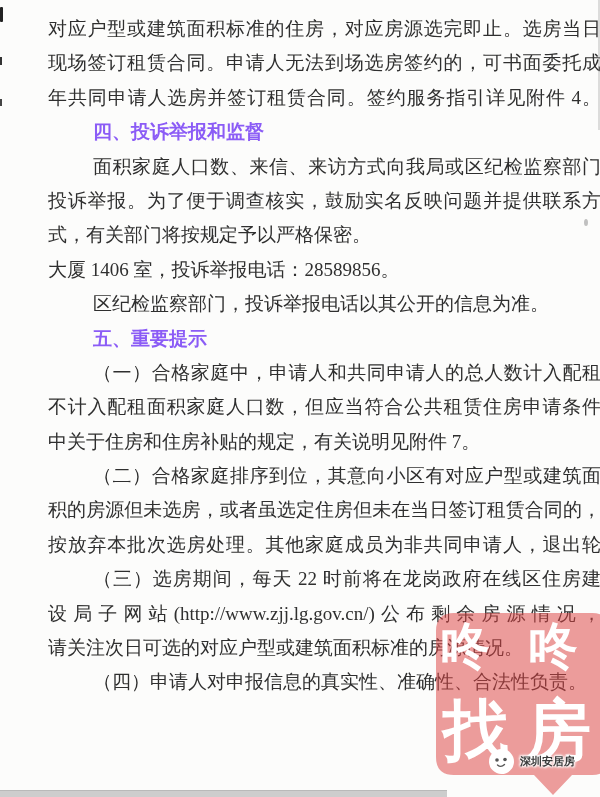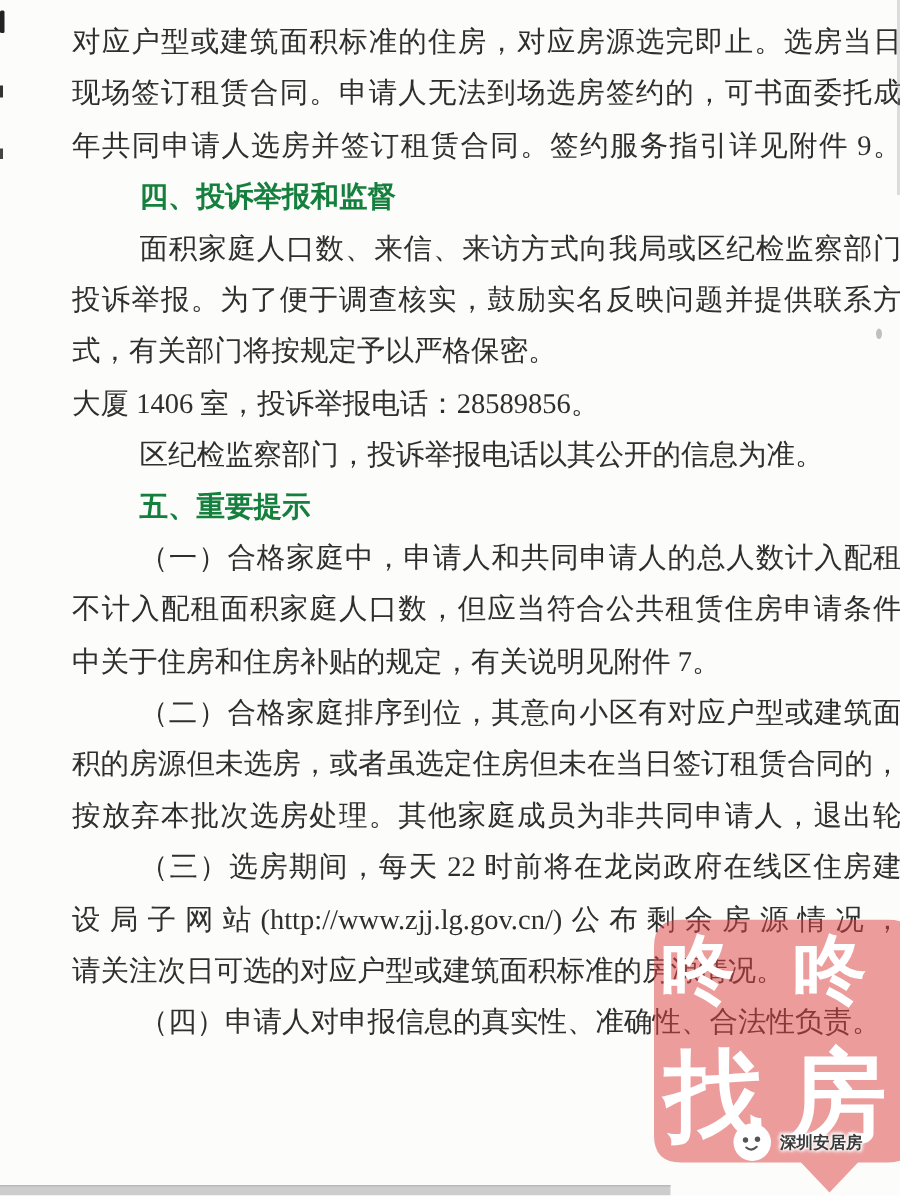--- a/index.html
+++ b/index.html
@@ -14,21 +14,21 @@
     position:absolute;left:48px;top:0;width:553px;
     padding-top:12px;
     color:#2f2f2f;
     font-size:19px;
     line-height:34.4px;
   }
   .line{height:34.4px;overflow:hidden;white-space:normal;}
   .line.fill{text-align:justify;text-align-last:justify;}
   .line.indent{padding-left:45px;}
   .line.bold{
-    font-weight:bold;color:#15803d;
+    font-weight:bold;color:#8b5cf6;
     font-family:"Liberation Sans","DejaVu Sans",sans-serif;
   }
   
   .wm{position:absolute;left:436px;top:613px;z-index:5;}
   .wm text{
     font-family:"Liberation Sans","DejaVu Sans",sans-serif;
     font-weight:900;
   }
   
   .brand{
@@ -54,21 +54,21 @@
   .mark-e{left:584px;top:219px;width:4px;height:7px;background:rgba(120,120,120,0.45);border-radius:50%;}
 </style>
 </head>
 <body>
 
 <div class="page">
 
   <div class="doc">
       <div class="line fill">对应户型或建筑面积标准的住房，对应房源选完即止。选房当日</div>
       <div class="line fill">现场签订租赁合同。申请人无法到场选房签约的，可书面委托成</div>
-      <div class="line fill">年共同申请人选房并签订租赁合同。签约服务指引详见附件 9。</div>
+      <div class="line fill">年共同申请人选房并签订租赁合同。签约服务指引详见附件 4。</div>
       <div class="line indent bold">四、投诉举报和监督</div>
       <div class="line indent fill">面积家庭人口数、来信、来访方式向我局或区纪检监察部门</div>
       <div class="line fill">投诉举报。为了便于调查核实，鼓励实名反映问题并提供联系方</div>
       <div class="line">式，有关部门将按规定予以严格保密。</div>
       <div class="line">大厦 1406 室，投诉举报电话：28589856。</div>
       <div class="line indent">区纪检监察部门，投诉举报电话以其公开的信息为准。</div>
       <div class="line indent bold">五、重要提示</div>
       <div class="line indent fill">（一）合格家庭中，申请人和共同申请人的总人数计入配租</div>
       <div class="line fill">不计入配租面积家庭人口数，但应当符合公共租赁住房申请条件</div>
       <div class="line">中关于住房和住房补贴的规定，有关说明见附件 7。</div>

